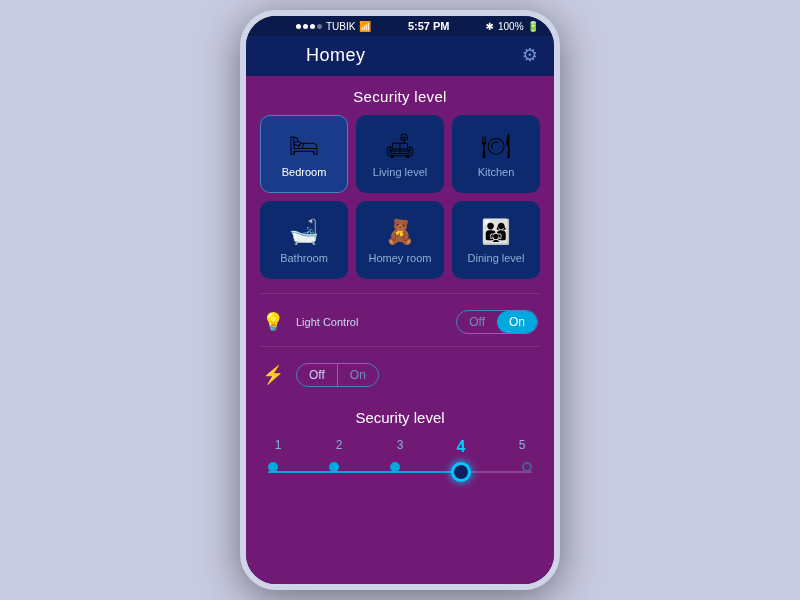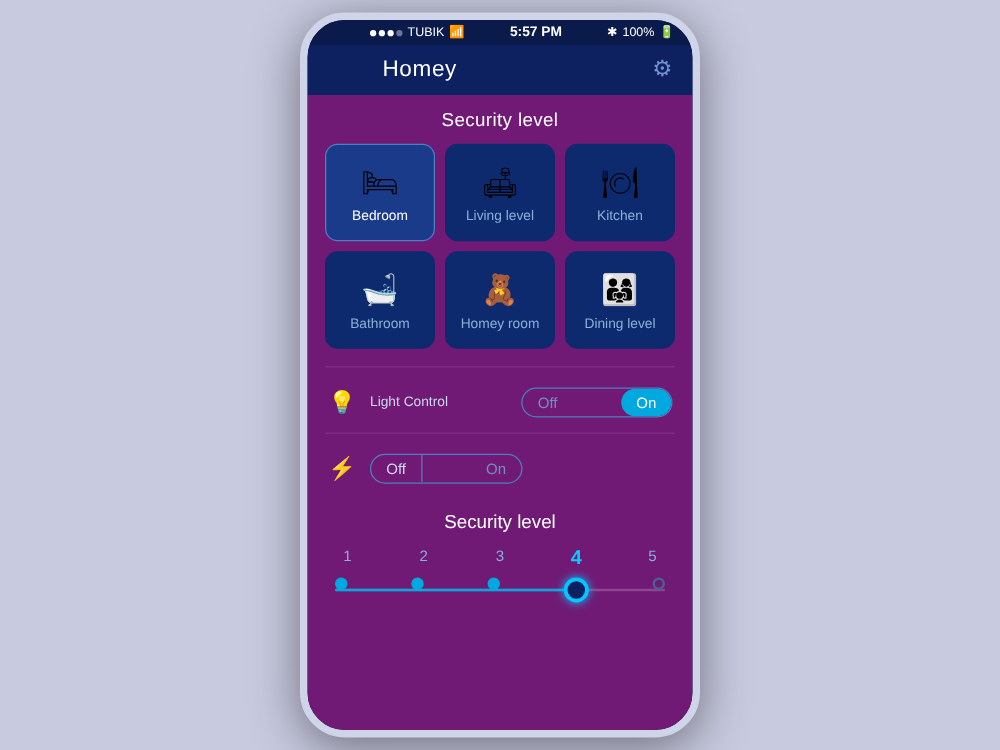--- a/index.html
+++ b/index.html
@@ -112,21 +112,20 @@
       padding: 8px 16px;
       gap: 10px;
     }
     .toggle-icon { font-size: 18px; color: #00c8ff; width: 24px; text-align: center; flex-shrink: 0; }
     .toggle-label { color: #ccd8f0; font-size: 11px; flex: 1; }
     .toggle-switch {
       display: flex;
       border-radius: 20px;
       overflow: hidden;
       border: 1.5px solid #4a80c0;
-      gap: 39px;
     }
     .toggle-btn {
       padding: 4px 12px;
       font-size: 12px;
       font-weight: 500;
       cursor: pointer;
       border: none;
       outline: none;
     }
     .toggle-btn.off {

